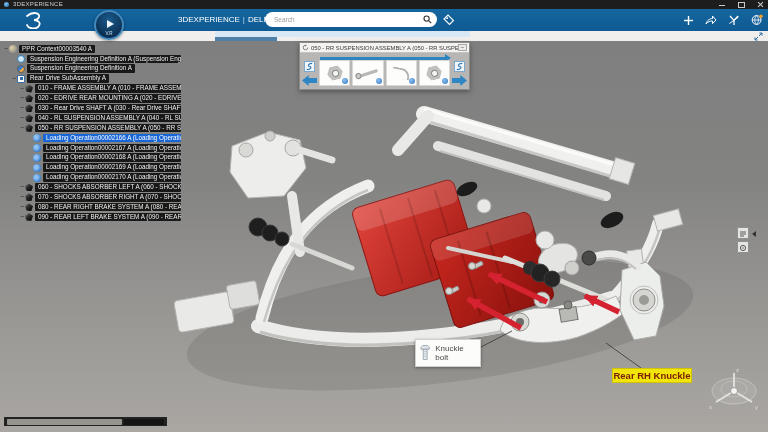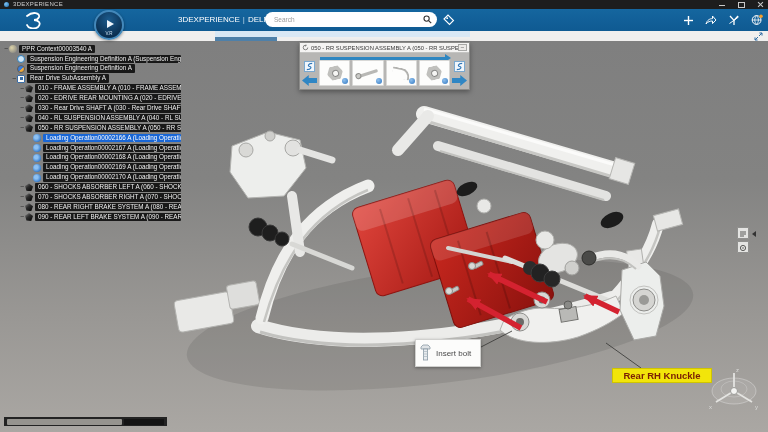--- a/index.html
+++ b/index.html
@@ -99,21 +99,21 @@
   .t-bolt .glyph::before{content:"";position:absolute;left:-3px;top:-2px;width:6px;height:6px;border-radius:50%;
        background:#cacac7;border:1px solid #8e8e8b;box-sizing:border-box;}
   .t-rod .glyph{width:16px;height:9px;border-top:2.5px solid #b2b2af;border-right:2.5px solid #b2b2af;
        border-radius:0 9px 0 0;transform:rotate(12deg);}
 
   
   .callout-bolt{position:absolute;left:415px;top:298px;width:66px;height:28px;background:#fcfcfb;
        border:1px solid #d0d0ce;box-shadow:0 1px 3px rgba(0,0,0,.35);display:flex;align-items:center;
        padding:0 4px;box-sizing:border-box;gap:5px;}
   .callout-bolt .ctext{font-size:8px;color:#4a4a4a;}
-  .callout-knuckle{position:absolute;left:612px;top:327px;width:100px;height:15px;background:#f2e50a;
+  .callout-knuckle{position:absolute;left:612px;top:327px;width:80px;height:15px;background:#f2e50a;
        border:1px solid #cfc400;box-sizing:border-box;text-align:center;font-size:9.5px;font-weight:bold;
        color:#7b2004;line-height:13px;}
 
   
   .edgebtn{position:absolute;width:12px;height:12px;background:#e4e4e2;border:1px solid #90908e;
        box-sizing:border-box;border-radius:1px;}
   .edgebtn svg{display:block;margin:1.5px auto;}
   .edgecollapse{position:absolute;left:752px;top:190px;width:0;height:0;
        border-right:4px solid #333;border-top:3px solid transparent;border-bottom:3px solid transparent;}
 
@@ -469,21 +469,21 @@
     </div>
 
     <div class="callout-bolt">
       <svg width="11" height="18" viewBox="0 0 11 18">
         <polygon points="1,3 3,1 8,1 10,3 10,5 1,5" fill="#dfe3e6" stroke="#8a9aa5" stroke-width="0.8"></polygon>
         <rect x="3.4" y="5" width="4.2" height="11" fill="#e8ecef" stroke="#8a9aa5" stroke-width="0.8"></rect>
         <line x1="3.6" y1="7.5" x2="7.4" y2="7.5" stroke="#aab8c0" stroke-width="0.7"></line>
         <line x1="3.6" y1="10" x2="7.4" y2="10" stroke="#aab8c0" stroke-width="0.7"></line>
         <line x1="3.6" y1="12.5" x2="7.4" y2="12.5" stroke="#aab8c0" stroke-width="0.7"></line>
       </svg>
-      <span class="ctext">Insert bolt</span>
+      <span class="ctext">Knuckle bolt</span>
     </div>
     <div class="callout-knuckle">Rear RH Knuckle</div>
 
     <div class="edgebtn" style="left:737px;top:186px;">
       <svg width="8" height="8" viewBox="0 0 8 8">
           <path d="M1,2 H7 M1,4 H7 M1,6 H5" stroke="#5a5a58" stroke-width="1" fill="none"></path>
         </svg>
     </div>
     <div class="edgebtn" style="left:737px;top:200px;">
       <svg width="8" height="8" viewBox="0 0 8 8">

